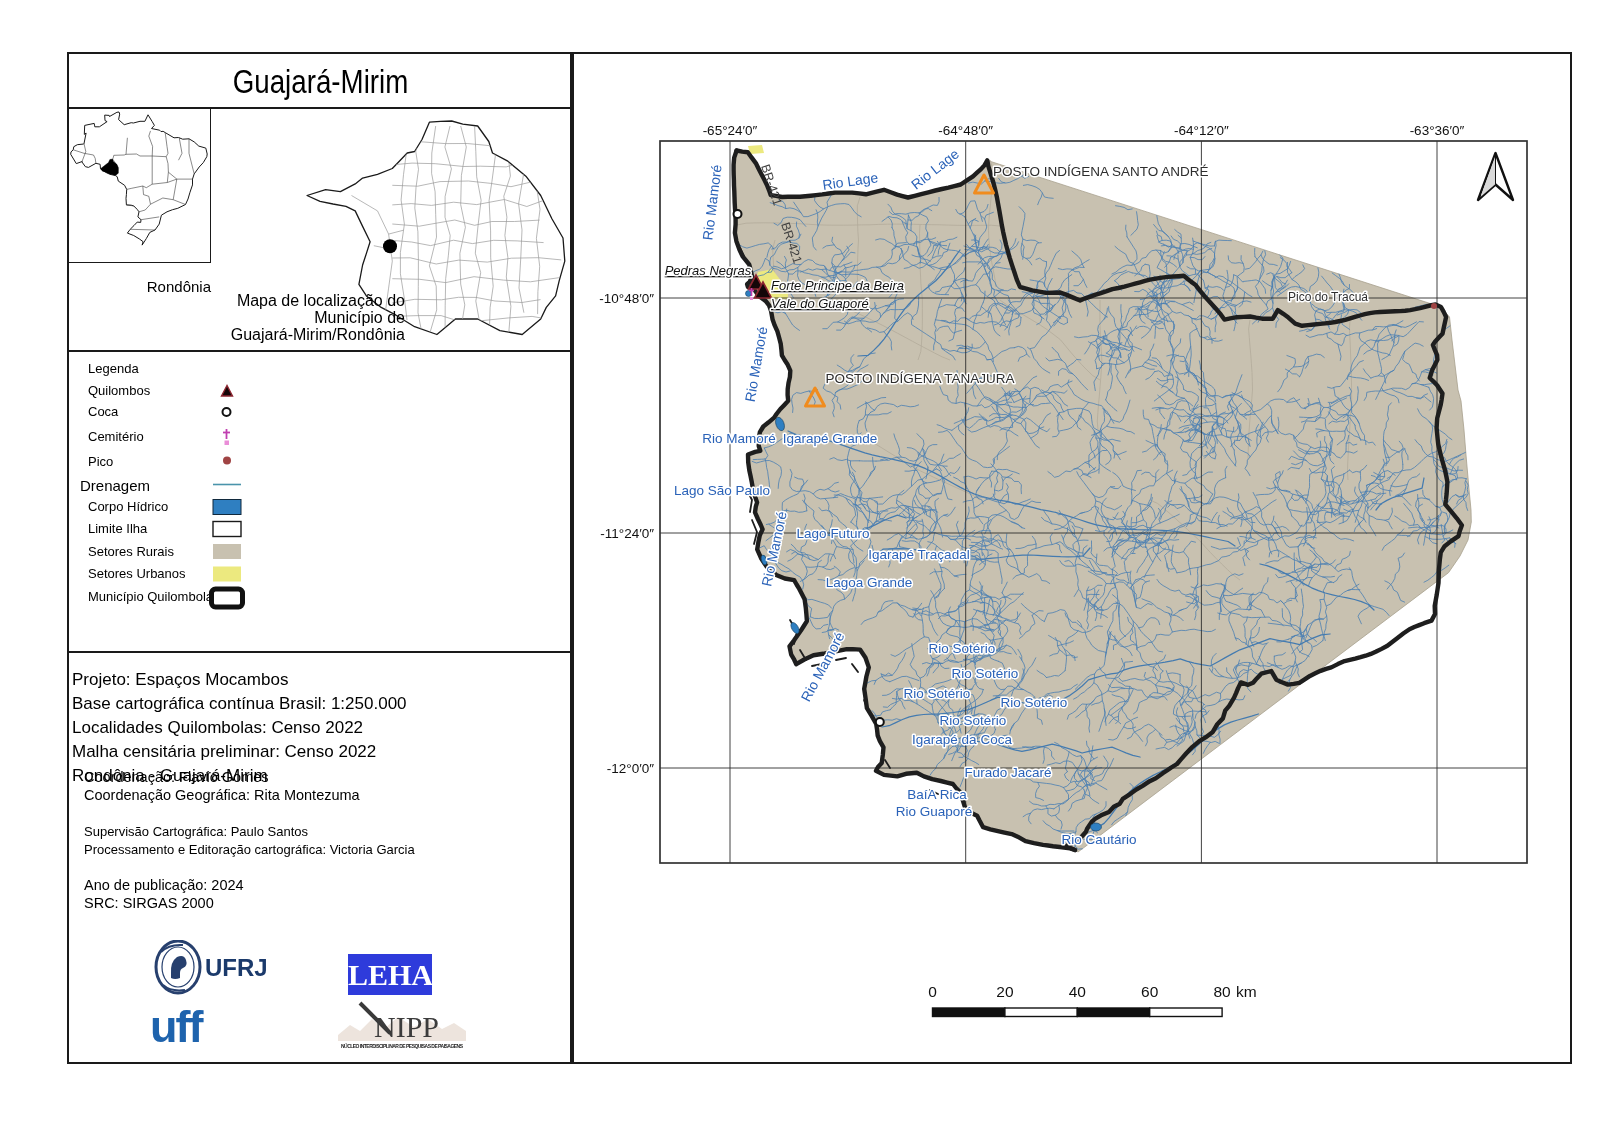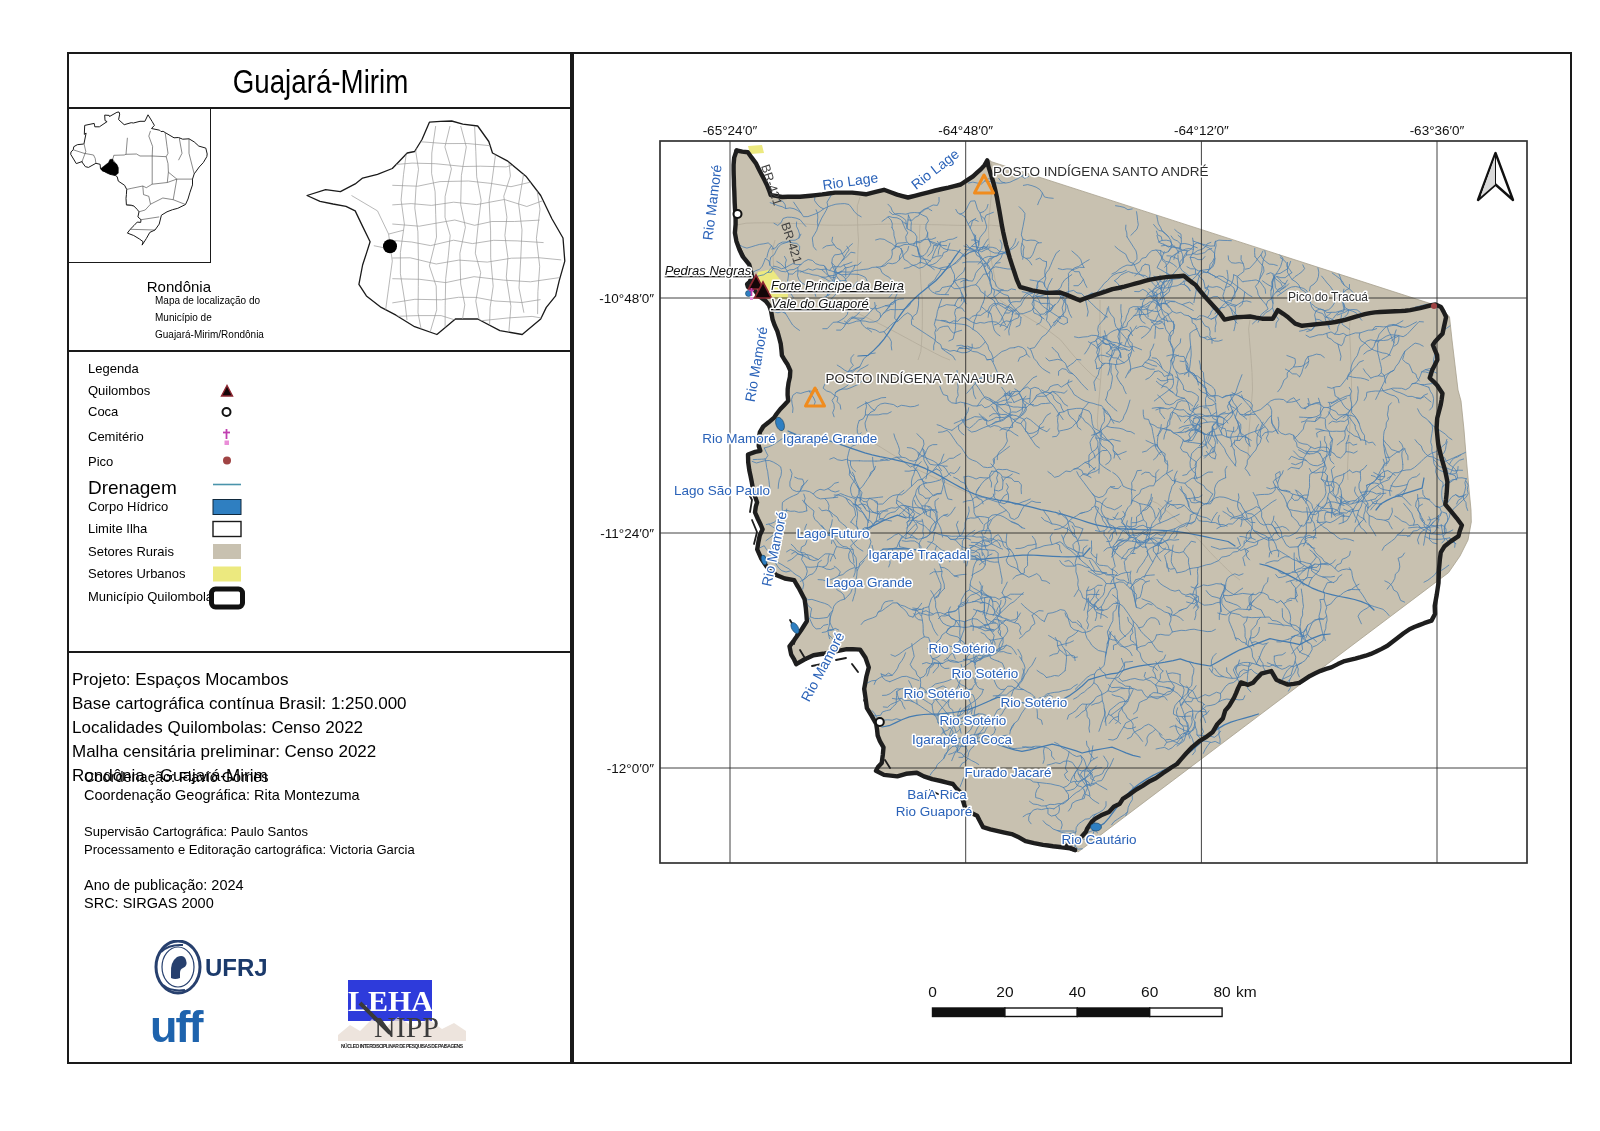--- a/index.html
+++ b/index.html
@@ -35,35 +35,35 @@
 
 <g clip-path="url(#roclip)">
       <path d="M403.1 126.0 L406.6 151.0 L403.5 174.6 L401.1 199.9 L404.4 224.2 L400.4 252.3 L400.4 273.8 L404.9 302.1 L407.0 320.0 M419.4 126.0 L415.8 151.7 L418.5 169.3 L416.0 187.5 L414.8 208.1 L417.9 231.7 L418.4 260.5 L418.3 286.5 L418.0 312.8 L422.0 333.9 M435.7 126.0 L431.8 153.0 L431.6 173.4 L435.1 191.7 L435.7 214.5 L436.5 237.1 L429.4 265.9 L436.2 286.1 L436.7 309.9 L430.0 332.6 M450.0 126.0 L444.9 147.0 L451.4 168.9 L445.1 196.5 L445.0 217.2 L450.2 235.4 L448.4 255.2 L445.7 278.6 L445.2 305.8 L445.1 331.9 M460.7 126.0 L466.3 147.0 L461.4 175.3 L460.7 204.6 L465.4 227.3 L459.9 253.3 L460.7 284.1 L464.8 304.9 L461.3 326.7 M474.6 126.0 L475.8 151.3 L476.7 176.8 L481.1 200.2 L478.2 224.2 L475.3 253.2 L480.7 272.7 L475.8 301.1 L479.4 321.0 M490.2 126.0 L495.3 156.2 L491.9 181.7 L489.1 200.5 L490.6 230.9 L490.7 257.8 L493.2 286.3 L490.1 307.6 L489.3 334.7 M507.8 126.0 L508.2 154.9 L510.4 176.1 L503.8 196.2 L506.9 217.2 L504.9 235.4 L507.9 257.7 L506.3 276.9 L510.9 306.3 L508.8 332.5 M519.5 126.0 L518.6 143.9 L523.7 173.5 L518.6 203.9 L522.0 229.9 L520.8 257.1 L519.0 288.0 L523.9 312.7 M538.8 126.0 L539.2 152.9 L535.9 182.6 L540.0 209.3 L536.4 238.4 L539.7 266.4 L537.9 291.6 L537.6 314.1 M392.3 148.6 L417.3 141.5 L445.4 143.6 L467.2 143.5 L491.4 145.8 L519.0 148.5 L545.4 148.9 M392.3 164.8 L412.0 163.1 L435.2 163.7 L463.8 166.5 L480.7 166.2 L506.2 166.9 L525.1 161.5 L550.3 165.1 M392.3 185.3 L417.7 186.2 L440.0 181.6 L468.5 181.0 L490.2 183.3 L511.0 186.7 L534.2 181.3 L561.9 182.3 M392.3 204.9 L411.2 203.6 L431.5 205.4 L453.6 202.2 L476.7 204.6 L504.3 199.5 L526.8 206.5 L543.9 200.3 L561.2 201.6 M392.3 224.0 L419.3 226.2 L437.8 222.9 L454.8 220.0 L474.6 225.3 L491.9 221.5 L514.4 221.5 L539.6 220.1 M392.3 240.4 L411.6 242.0 L430.6 245.6 L453.5 240.2 L472.5 243.6 L493.7 240.3 L517.1 240.9 L543.6 242.6 M392.3 258.0 L410.2 257.8 L436.2 264.0 L458.8 260.1 L487.3 262.1 L511.4 258.2 L538.4 257.7 L561.2 259.9 M392.3 278.7 L419.7 279.3 L445.7 282.6 L474.0 276.7 L503.4 280.1 L530.4 281.8 L558.9 277.7 M392.3 302.9 L414.8 299.3 L441.4 299.8 L458.5 297.3 L476.0 297.4 L495.0 301.0 L521.9 302.5 L540.5 299.6 M392.3 316.4 L418.0 315.6 L441.1 315.6 L458.9 321.2 L482.4 320.6 L508.6 317.9 L532.1 316.4 L556.0 320.5 M351.5 195.5 L377.5 210.9 L388.6 234.1 L392.3 261.1 L388.6 288.1 L384.9 315.2 M373.8 245.7 L392.3 249.5 M388.6 234.1 L403.5 230.2" fill="none" stroke="#9a9a9a" stroke-width="0.7"></path>
     </g>
 
 <circle cx="390" cy="246.3" r="7" fill="#000000"></circle>
 </svg>
 
 <div style="position:absolute;left:67px;top:278px;width:144px;text-align:right;font-size:15px">Rondônia</div>
 
-<div style="position:absolute;left:155px;top:292px;width:250px;text-align:left;font-size:10px;line-height:17px">Mapa de localização do<br>Município de<br>Guajará-Mirim/Rondônia</div>
+<div style="position:absolute;left:155px;top:292px;width:250px;text-align:right;font-size:16px;line-height:17px">Mapa de localização do<br>Município de<br>Guajará-Mirim/Rondônia</div>
 
 <div style="position:absolute;left:67px;top:352px;width:507px;height:301px;border-bottom:2px solid #1a1a1a;box-sizing:border-box"></div>
 
 <div style="position:absolute;left:88px;top:361px;font-size:13px">Legenda</div>
 
 <div style="position:absolute;left:88px;top:383px;font-size:13px">Quilombos</div>
 
 <div style="position:absolute;left:88px;top:404px;font-size:13px">Coca</div>
 
 <div style="position:absolute;left:88px;top:429px;font-size:13px">Cemitério</div>
 
 <div style="position:absolute;left:88px;top:454px;font-size:13px">Pico</div>
 
-<div style="position:absolute;left:88px;top:477px;font-size:19px">Drenagem</div>
+<div style="position:absolute;left:80px;top:477px;font-size:15px">Drenagem</div>
 
 <div style="position:absolute;left:88px;top:499px;font-size:13px">Corpo Hídrico</div>
 
 <div style="position:absolute;left:88px;top:521px;font-size:13px">Limite Ilha</div>
 
 <div style="position:absolute;left:88px;top:544px;font-size:13px">Setores Rurais</div>
 
 <div style="position:absolute;left:88px;top:566px;font-size:13px">Setores Urbanos</div>
 
 <div style="position:absolute;left:88px;top:589px;font-size:13px">Município Quilombola</div>
@@ -94,21 +94,21 @@
 <div style="position:absolute;left:84px;top:876px;font-size:14.5px;line-height:18px">Ano de publicação: 2024<br>SRC: SIRGAS 2000</div>
 
 <svg width="120" height="56" viewBox="0 0 120 56" style="position:absolute;left:153px;top:940px">
 <ellipse cx="25" cy="27" rx="22" ry="26" fill="#ffffff" stroke="#27406e" stroke-width="3"></ellipse>
 <ellipse cx="25" cy="27" rx="16" ry="20" fill="none" stroke="#27406e" stroke-width="1.2"></ellipse>
 <path d="M18 34 Q17 22 24 17 Q31 14 33 20 Q35 26 30 28 Q27 29 27 33 L27 38 Q22 40 18 38 Z" fill="#27406e"></path>
 <path d="M10 45 Q18 52 32 50 M8 12 Q16 4 30 5" stroke="#27406e" stroke-width="2" fill="none"></path>
 <text x="52" y="36" font-family="Liberation Sans, sans-serif" font-size="24" font-weight="bold" fill="#1b3a6b">UFRJ</text>
 </svg>
 
-<div style="position:absolute;left:348px;top:980px;width:84px;height:41px;background:#2e3bdb;color:#fff;font-family:'Liberation Serif',serif;font-weight:bold;font-size:30px;text-align:center;line-height:41px">LEHA</div>
+<div style="position:absolute;left:348px;top:954px;width:84px;height:41px;background:#2e3bdb;color:#fff;font-family:'Liberation Serif',serif;font-weight:bold;font-size:30px;text-align:center;line-height:41px">LEHA</div>
 
 <div style="position:absolute;left:150px;top:1001px;font-size:45px;font-weight:bold;color:#1e63ad;letter-spacing:-2px">uff</div>
 
 <svg width="128" height="52" viewBox="0 0 128 52" style="position:absolute;left:338px;top:1001px">
 <path d="M0 34 L12 24 L22 30 L34 18 L46 28 L60 16 L76 26 L90 18 L104 28 L116 22 L128 30 L128 40 L0 40 Z" fill="#e8ddd4" opacity="0.8"></path>
 <path d="M22 2 Q30 10 44 24 L52 32" stroke="#3a3a3a" stroke-width="4" fill="none"></path>
 <text x="36" y="36" font-family="Liberation Serif, serif" font-size="30" fill="#3c3c3c">NIPP</text>
 <text x="64" y="47" font-size="5" fill="#222" text-anchor="middle" textLength="122" font-family="Liberation Sans, sans-serif" font-weight="bold">NÚCLEO INTERDISCIPLINAR DE PESQUISAS DE PAISAGENS</text>
 </svg>
 

